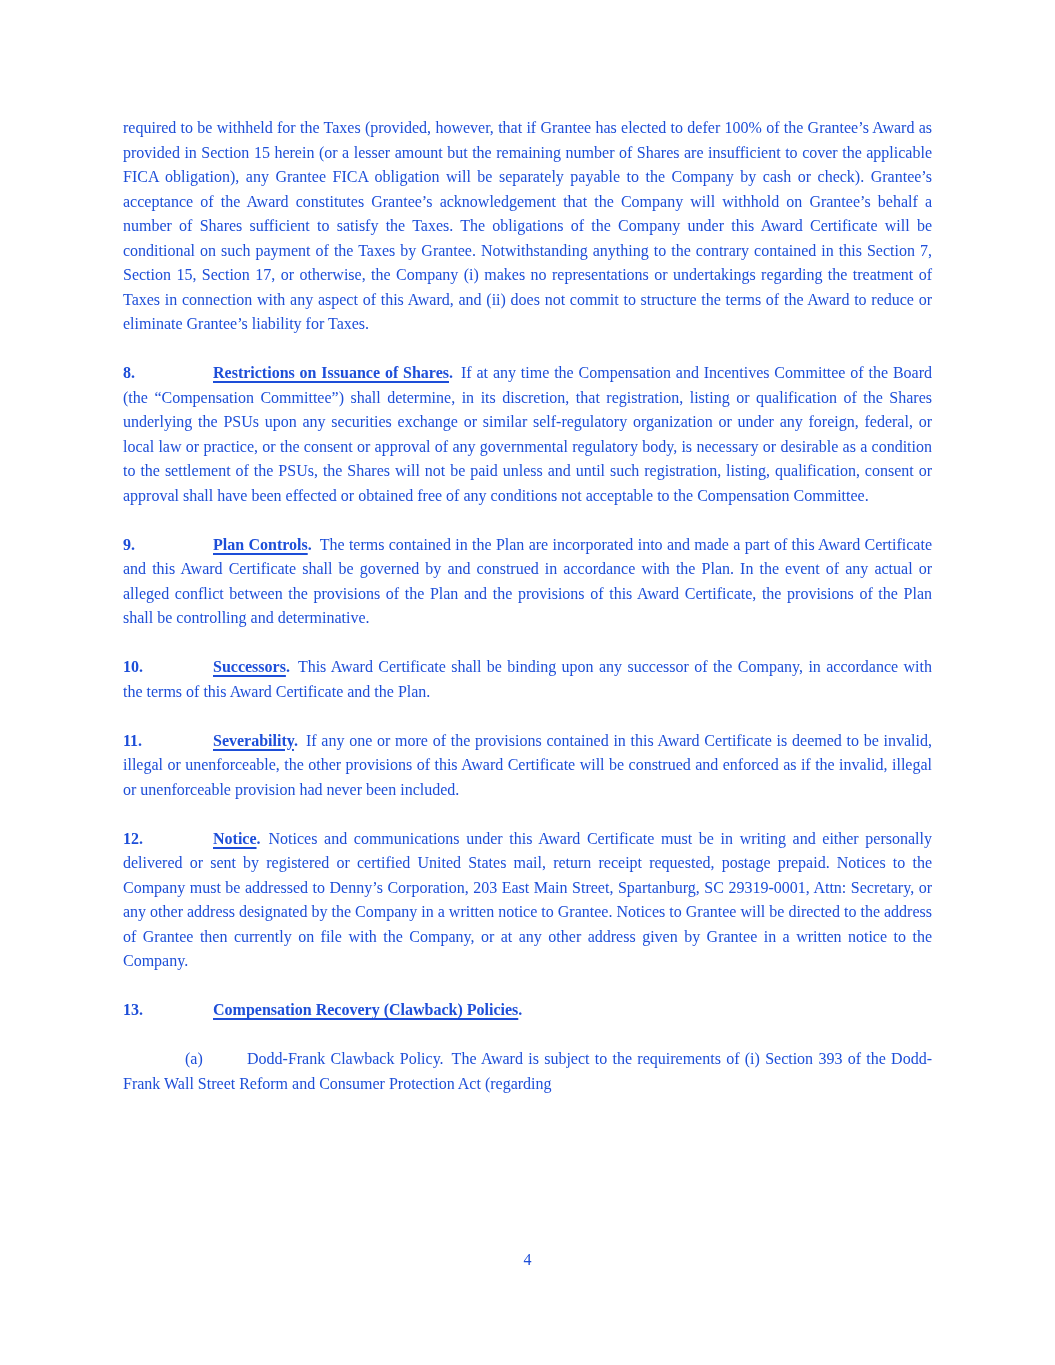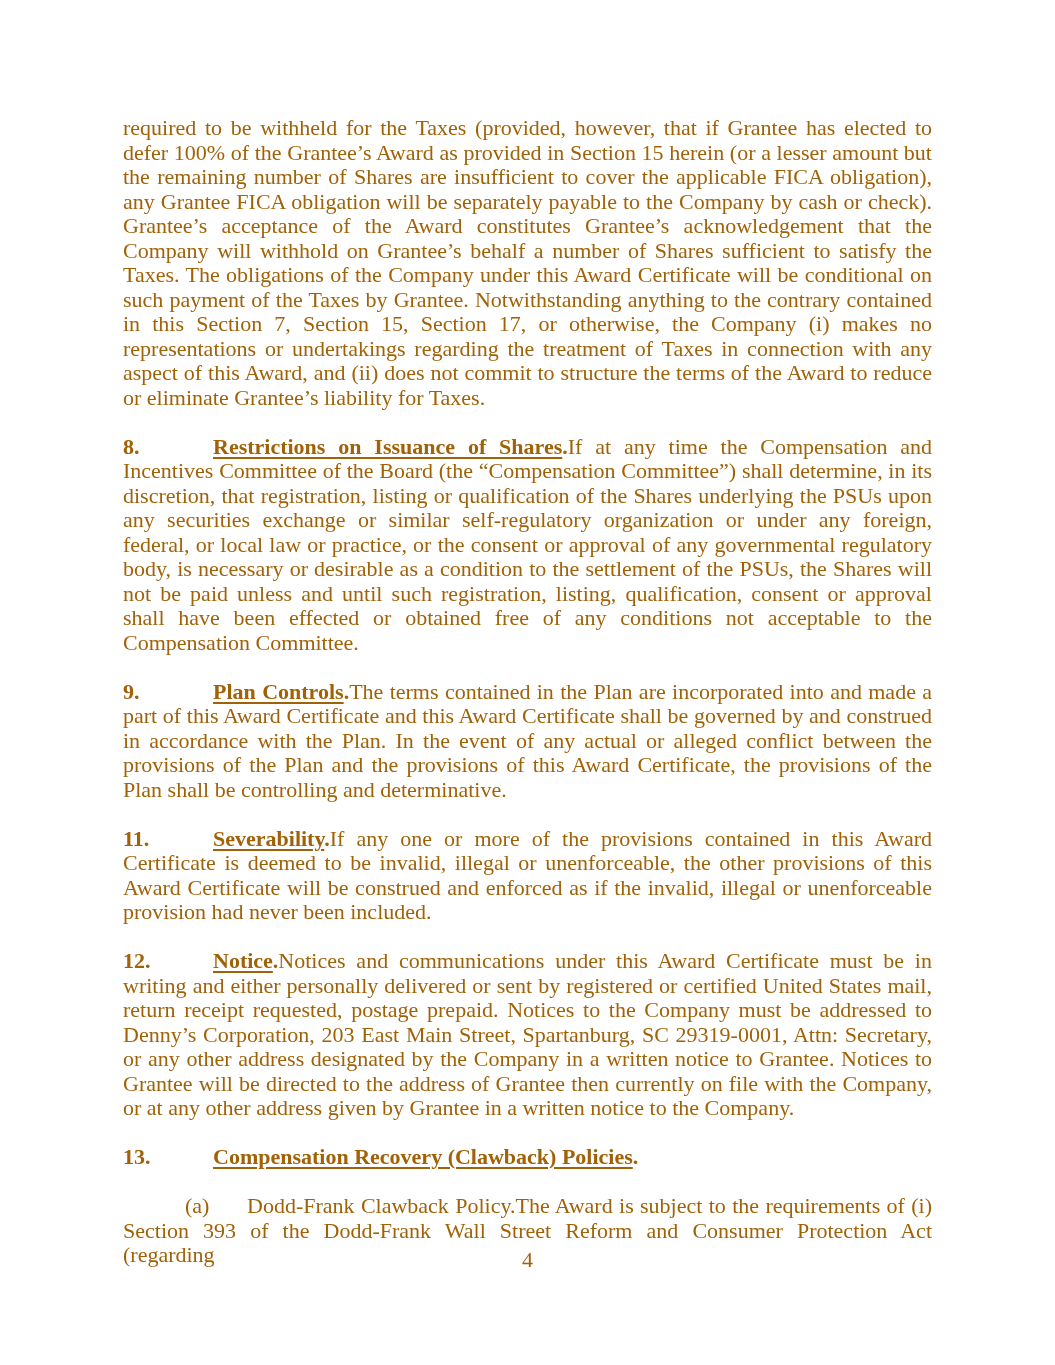--- a/index.html
+++ b/index.html
@@ -1,22 +1,22 @@
 <!DOCTYPE html>
 <html><head>
 <meta charset="utf-8">
 <style>
   html, body { margin: 0; padding: 0; background: #ffffff; }
   .page {
     width: 1055px;
     height: 1365px;
     background: #ffffff;
-    color: #a16207;
+    color: #1d4ed8;
     font-family: "Liberation Serif", "DejaVu Serif", serif;
-    font-size: 22px;
+    font-size: 16px;
     line-height: 24.5px;
     box-sizing: border-box;
     padding: 116px 123px 0 123px;
     position: relative;
     text-align: justify;
     overflow: hidden;
   }
   .para { margin: 0 0 24.5px 0; }
   .num {
     display: inline-block;
@@ -32,21 +32,21 @@
     font-weight: bold;
     text-decoration: underline;
     text-decoration-thickness: 2px;
     text-underline-offset: 3px;
     margin-left: 28px;
   }
   .head-reg {
     text-underline-offset: 3px;
   }
   .sep-bold { font-weight: bold; }
-  .sec-body { }
+  .sec-body { margin-left: 8px; }
   .sub-indent { text-indent: 62px; }
   .page-number {
     position: absolute;
     top: 1248px;
     left: 0;
     right: 0;
     text-align: center;
     text-indent: 0;
   }
 </style>
@@ -54,20 +54,21 @@
 <body>
 
 <div class="page">
 
   <p class="para"><span>required to be withheld for the Taxes (provided, however, that if Grantee has elected to defer 100% of the Grantee’s Award as provided in Section 15 herein (or a lesser amount but the remaining number of Shares are insufficient to cover the applicable FICA obligation), any Grantee FICA obligation will be separately payable to the Company by cash or check). Grantee’s acceptance of the Award constitutes Grantee’s acknowledgement that the Company will withhold on Grantee’s behalf a number of Shares sufficient to satisfy the Taxes. The obligations of the Company under this Award Certificate will be conditional on such payment of the Taxes by Grantee. Notwithstanding anything to the contrary contained in this Section 7, Section 15, Section 17, or otherwise, the Company (i) makes no representations or undertakings regarding the treatment of Taxes in connection with any aspect of this Award, and (ii) does not commit to structure the terms of the Award to reduce or eliminate Grantee’s liability for Taxes.</span></p>
 
   <p class="para"><span class="num">8.</span><span class="head-bold">Restrictions on Issuance of Shares</span><span class="sep-bold">.</span><span class="sec-body">If at any time the Compensation and Incentives Committee of the Board (the “Compensation Committee”) shall determine, in its discretion, that registration, listing or qualification of the Shares underlying the PSUs upon any securities exchange or similar self-regulatory organization or under any foreign, federal, or local law or practice, or the consent or approval of any governmental regulatory body, is necessary or desirable as a condition to the settlement of the PSUs, the Shares will not be paid unless and until such registration, listing, qualification, consent or approval shall have been effected or obtained free of any conditions not acceptable to the Compensation Committee.</span></p>
 
   <p class="para"><span class="num">9.</span><span class="head-bold">Plan Controls</span><span class="sep-bold">.</span><span class="sec-body">The terms contained in the Plan are incorporated into and made a part of this Award Certificate and this Award Certificate shall be governed by and construed in accordance with the Plan.  In the event of any actual or alleged conflict between the provisions of the Plan and the provisions of this Award Certificate, the provisions of the Plan shall be controlling and determinative.</span></p>
 
+  <p class="para"><span class="num">10.</span><span class="head-bold">Successors</span><span class="sep-bold">.</span><span class="sec-body">This Award Certificate shall be binding upon any successor of the Company, in accordance with the terms of this Award Certificate and the Plan.</span></p>
 
   <p class="para"><span class="num">11.</span><span class="head-bold">Severability</span><span class="sep-bold">.</span><span class="sec-body">If any one or more of the provisions contained in this Award Certificate is deemed to be invalid, illegal or unenforceable, the other provisions of this Award Certificate will be construed and enforced as if the invalid, illegal or unenforceable provision had never been included.</span></p>
 
   <p class="para"><span class="num">12.</span><span class="head-bold">Notice</span><span class="sep-bold">.</span><span class="sec-body">Notices and communications under this Award Certificate must be in writing and either personally delivered or sent by registered or certified United States mail, return receipt requested, postage prepaid.  Notices to the Company must be addressed to Denny’s Corporation, 203 East Main Street, Spartanburg, SC 29319-0001, Attn: Secretary, or any other address designated by the Company in a written notice to Grantee.  Notices to Grantee will be directed to the address of Grantee then currently on file with the Company, or at any other address given by Grantee in a written notice to the Company.</span></p>
 
   <p class="para"><span class="num">13.</span><span class="head-bold">Compensation Recovery (Clawback) Policies</span><span class="sep-bold">.</span></p>
 
   <p class="para sub-indent"><span class="marker">(a)</span><span class="head-reg">Dodd-Frank Clawback Policy</span><span>.</span><span class="sec-body">The Award is subject to the requirements of (i) Section 393 of the Dodd-Frank Wall Street Reform and Consumer Protection Act (regarding</span></p>
 
   <div class="page-number">4</div>

